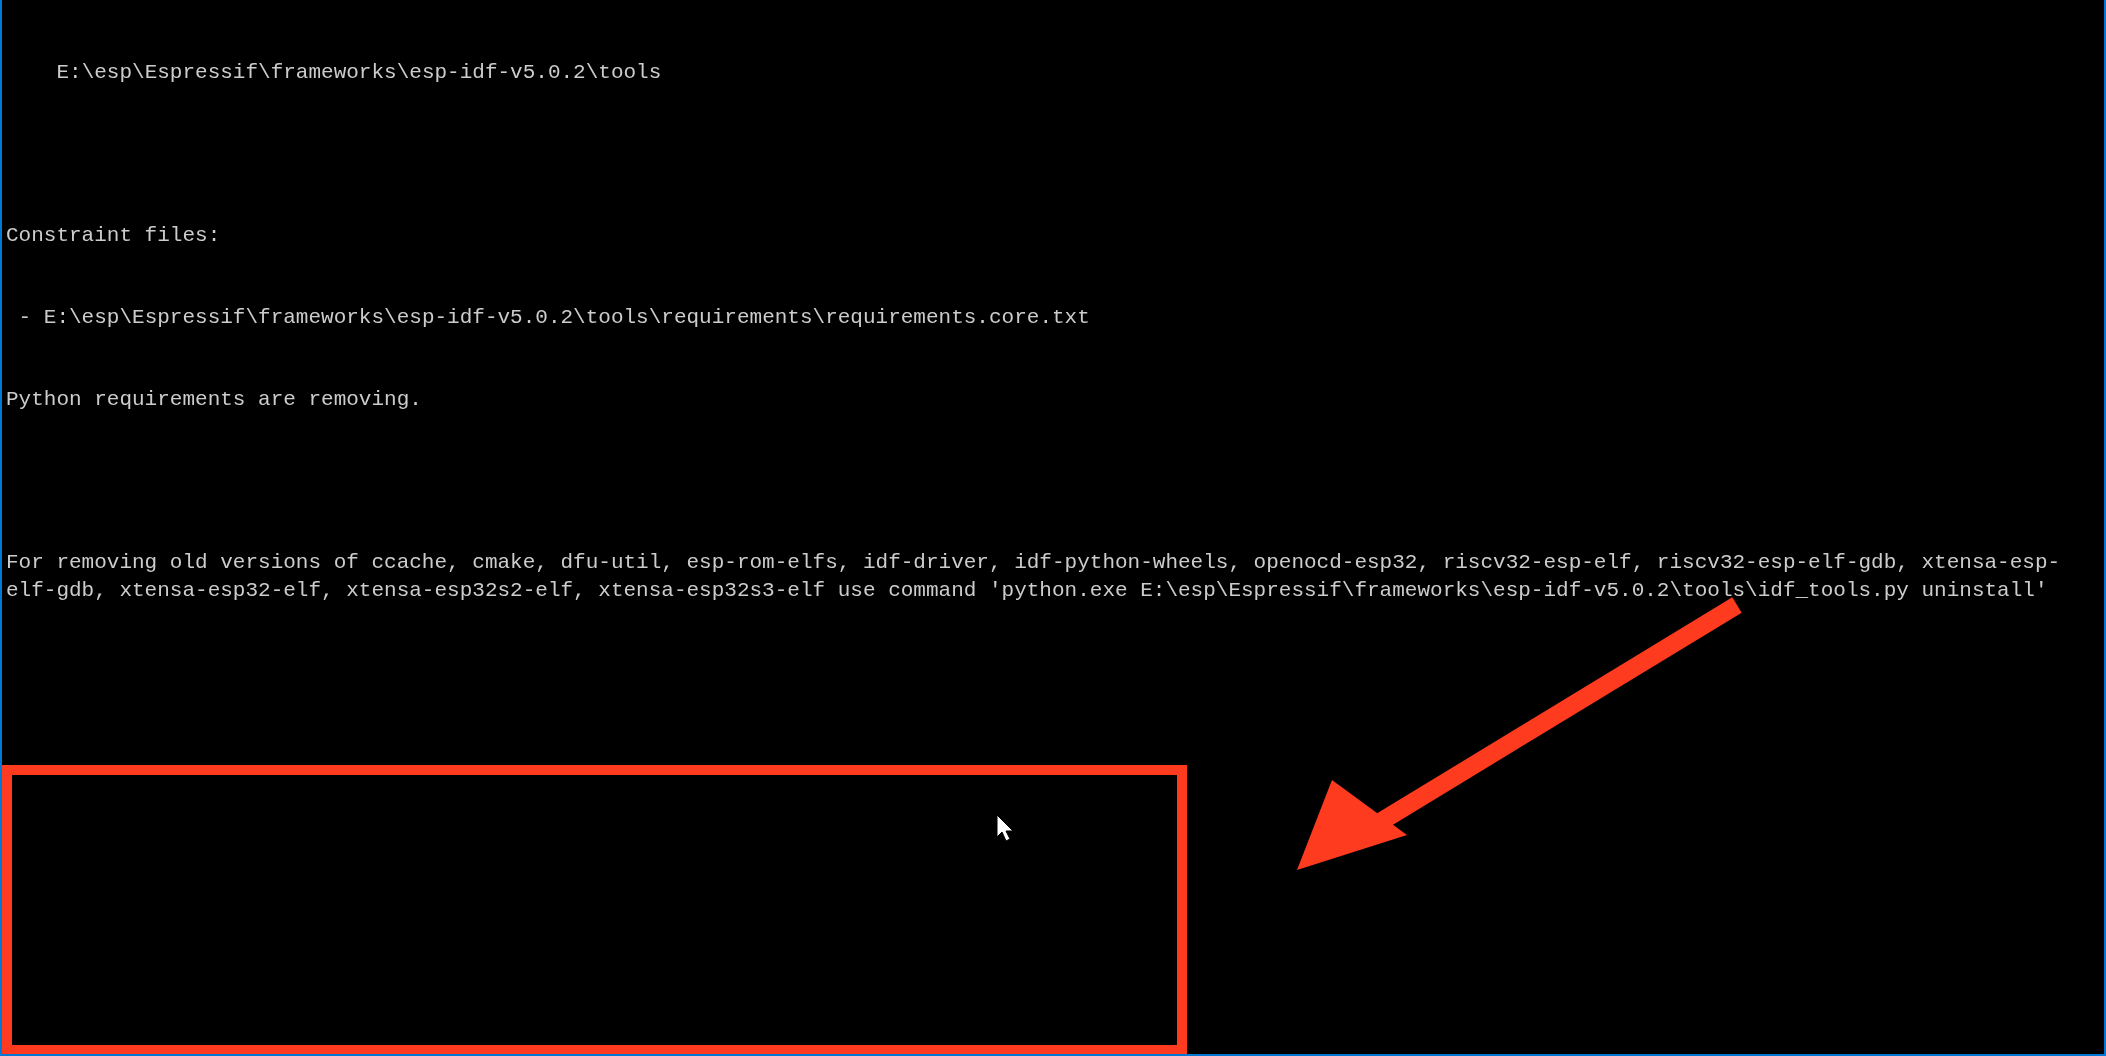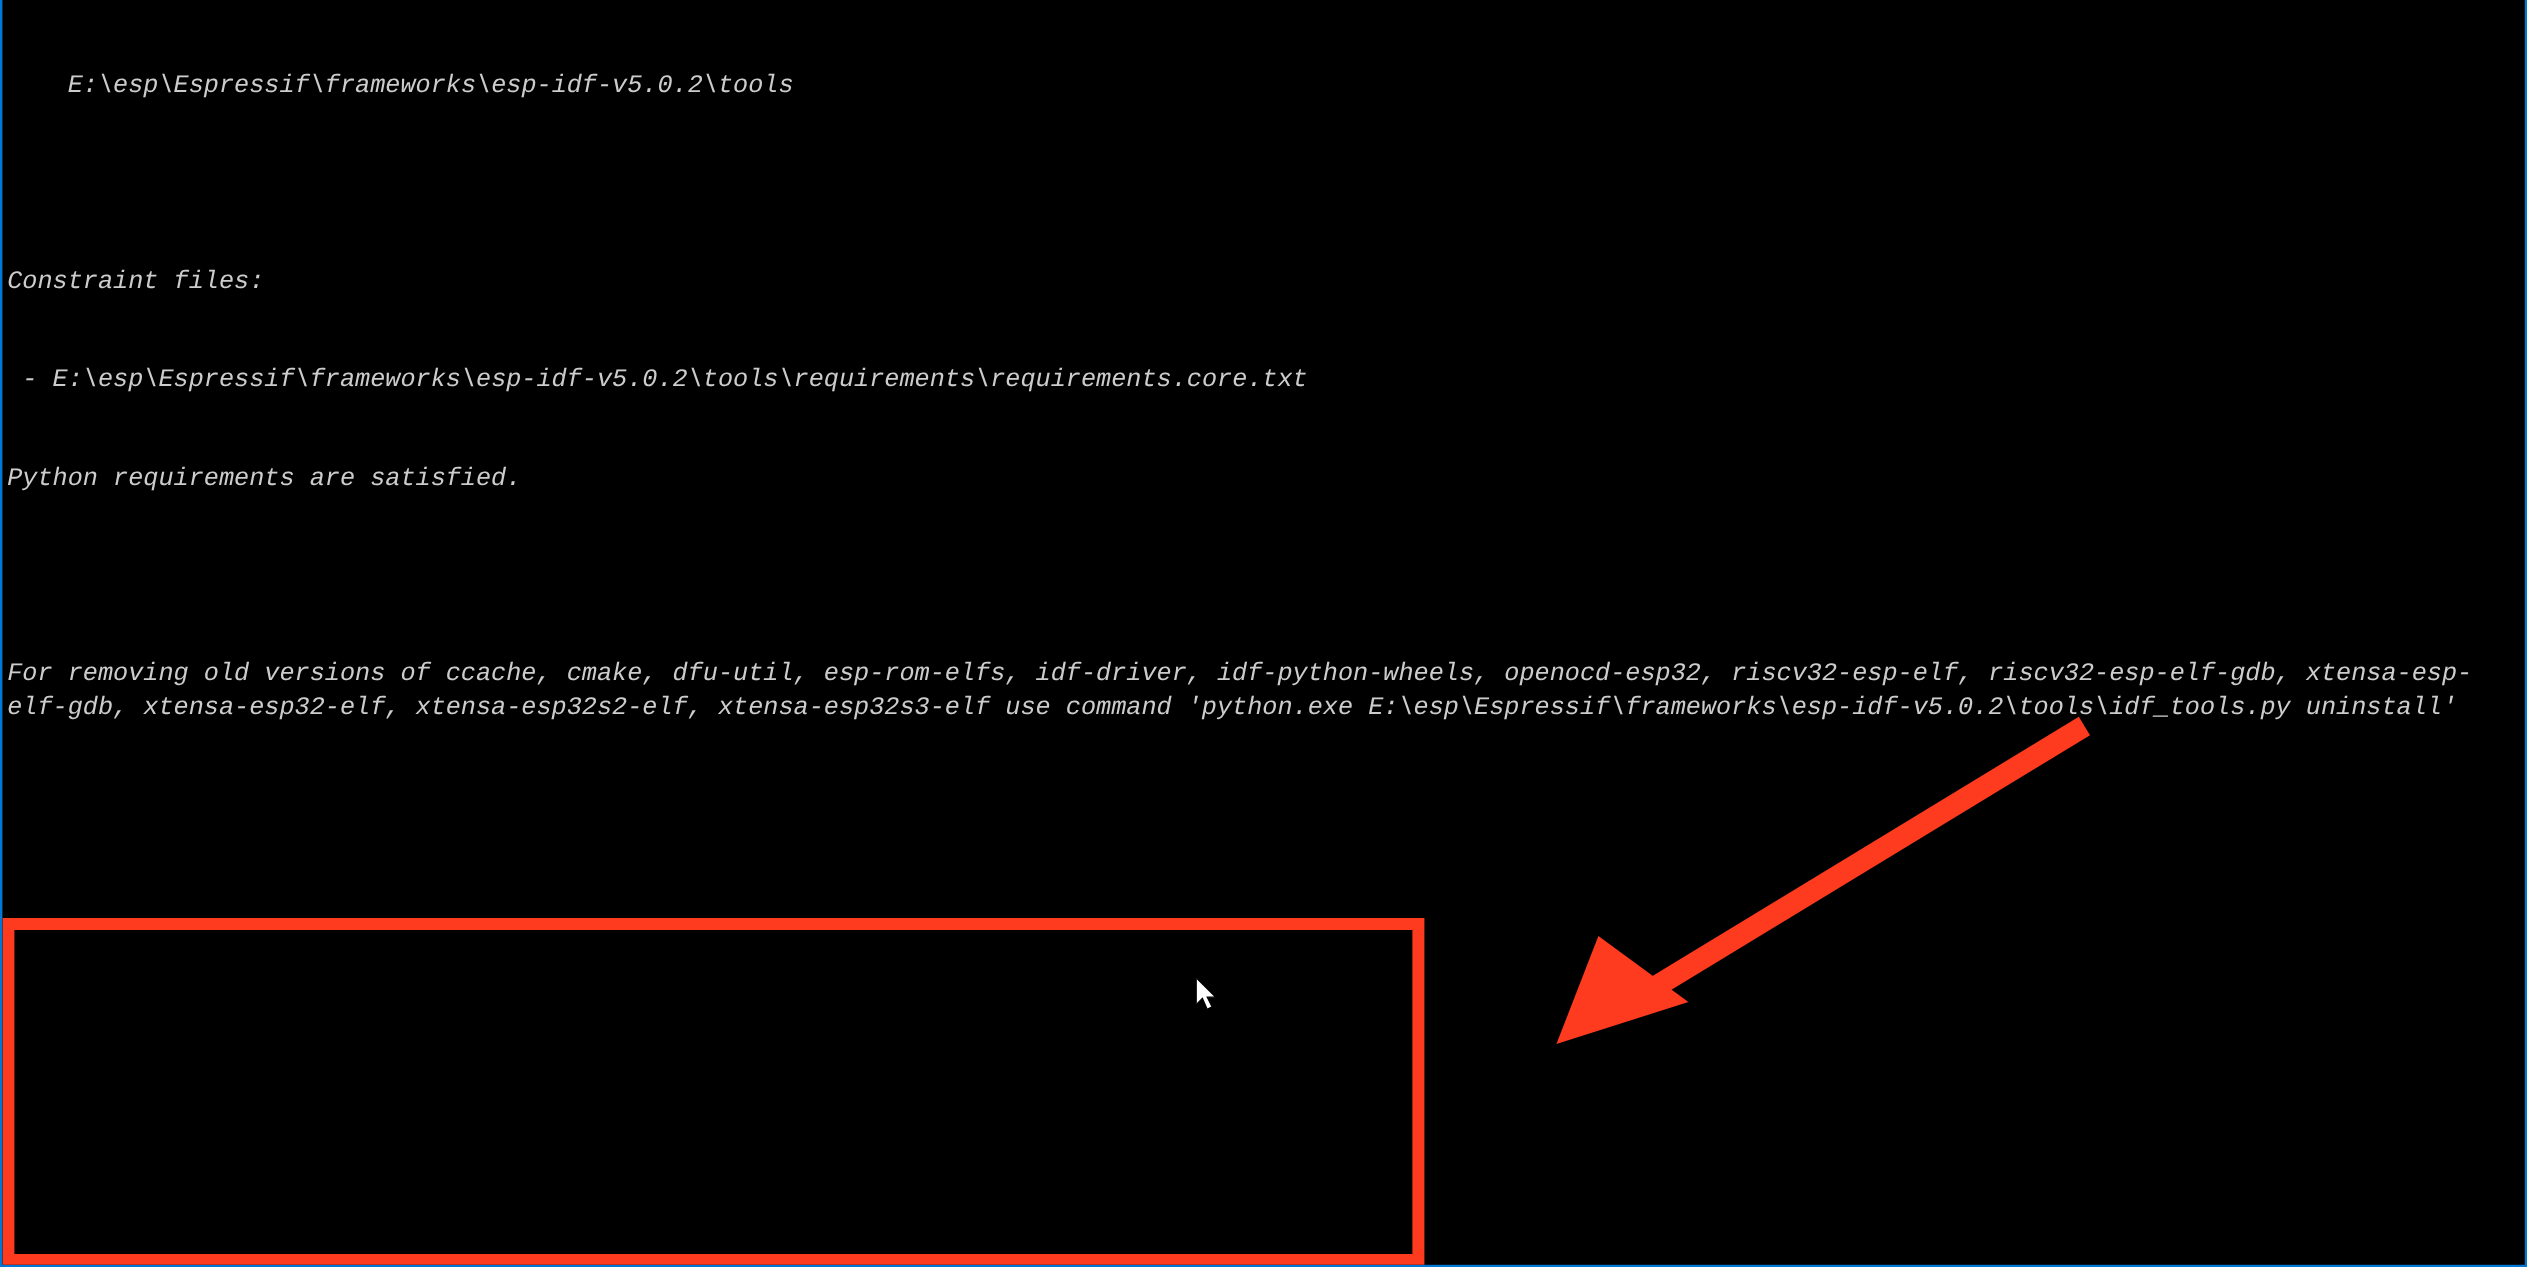--- a/index.html
+++ b/index.html
@@ -23,21 +23,20 @@
     }
     .terminal-content {
       padding: 4px 4px;
       white-space: pre-wrap;
       word-wrap: break-word;
       position: relative;
     }
     .terminal-line {
       display: block;
       min-height: 27px;
-      font-style: italic;
     }
     .highlight-box {
       position: absolute;
       border: 10px solid #ff3b1f;
       pointer-events: none;
       z-index: 10;
     }
     .arrow-container {
       position: absolute;
       pointer-events: none;
@@ -53,21 +52,21 @@
     }
   </style>
 </head>
 <body>
 
 <div class="terminal-content">
   <span class="terminal-line">    E:\esp\Espressif\frameworks\esp-idf-v5.0.2\tools</span>
   <span class="terminal-line"></span>
   <span class="terminal-line">Constraint files:</span>
   <span class="terminal-line"> - E:\esp\Espressif\frameworks\esp-idf-v5.0.2\tools\requirements\requirements.core.txt</span>
-  <span class="terminal-line">Python requirements are satisfied.</span>
+  <span class="terminal-line">Python requirements are removing.</span>
   <span class="terminal-line"></span>
   <span class="terminal-line">For removing old versions of ccache, cmake, dfu-util, esp-rom-elfs, idf-driver, idf-python-wheels, openocd-esp32, riscv32-esp-elf, riscv32-esp-elf-gdb, xtensa-esp-elf-gdb, xtensa-esp32-elf, xtensa-esp32s2-elf, xtensa-esp32s3-elf use command 'python.exe E:\esp\Espressif\frameworks\esp-idf-v5.0.2\tools\idf_tools.py uninstall'</span>
   
   
   
   
   
   
   
   

